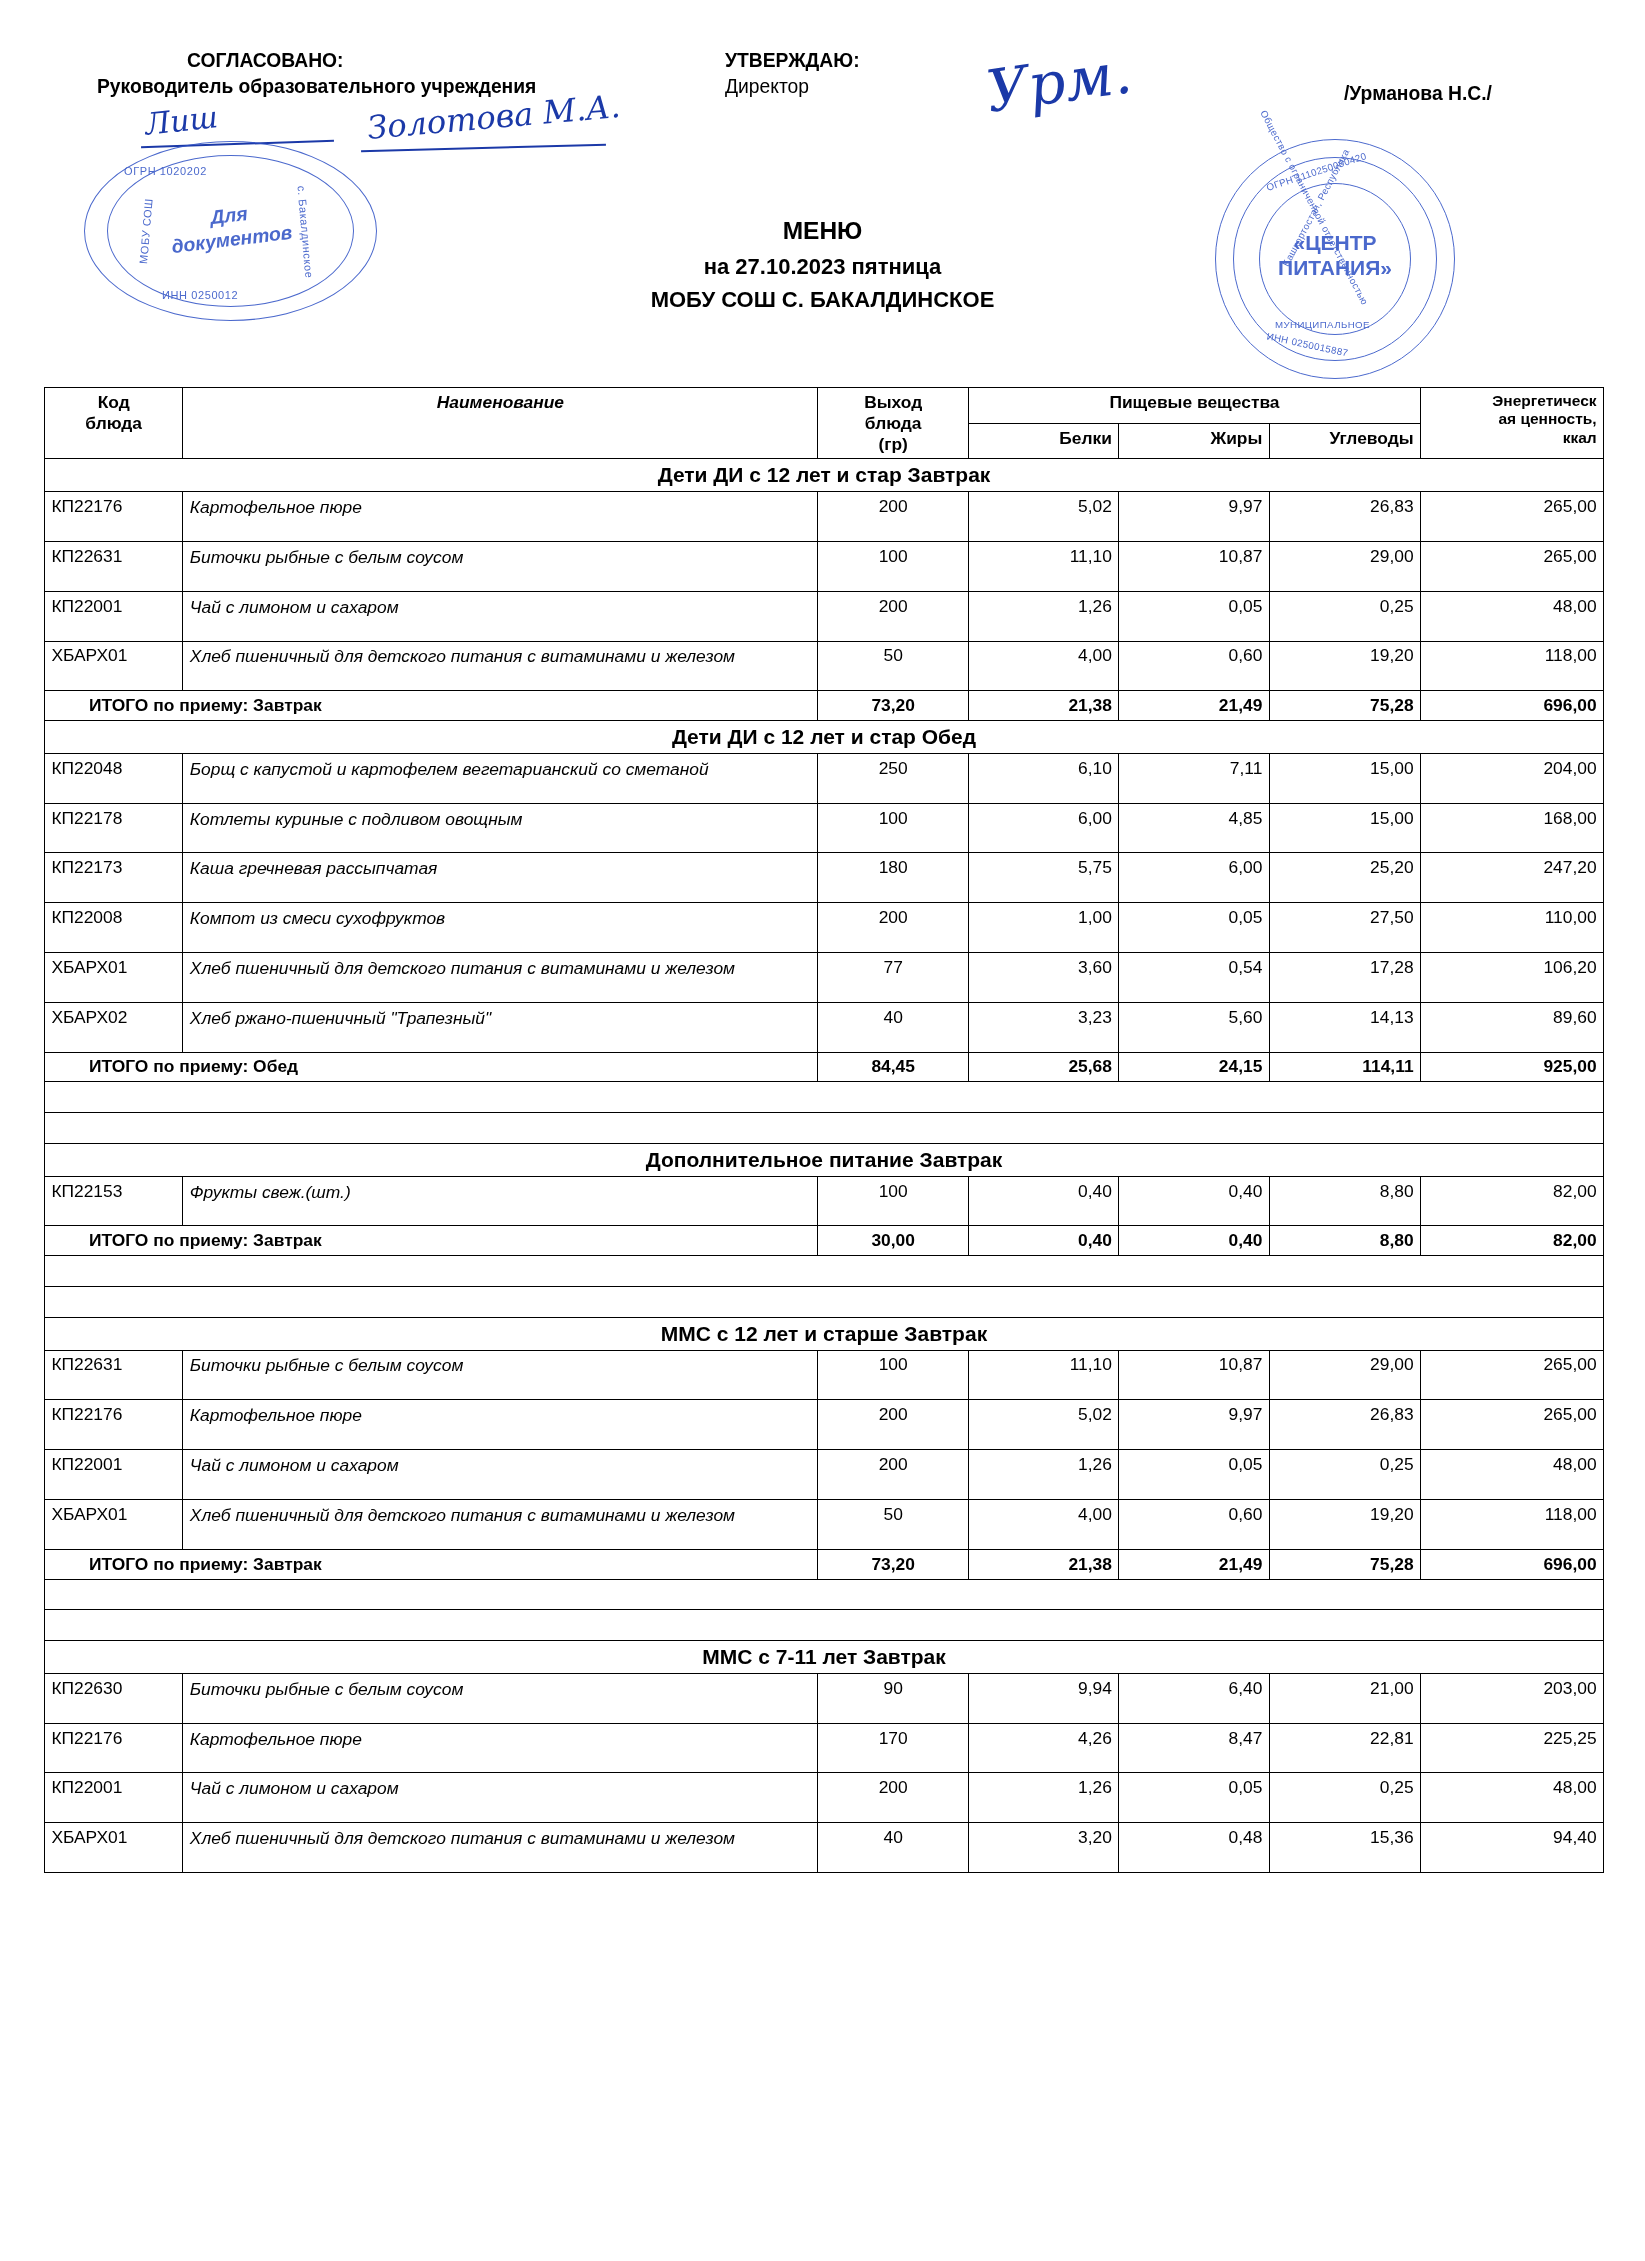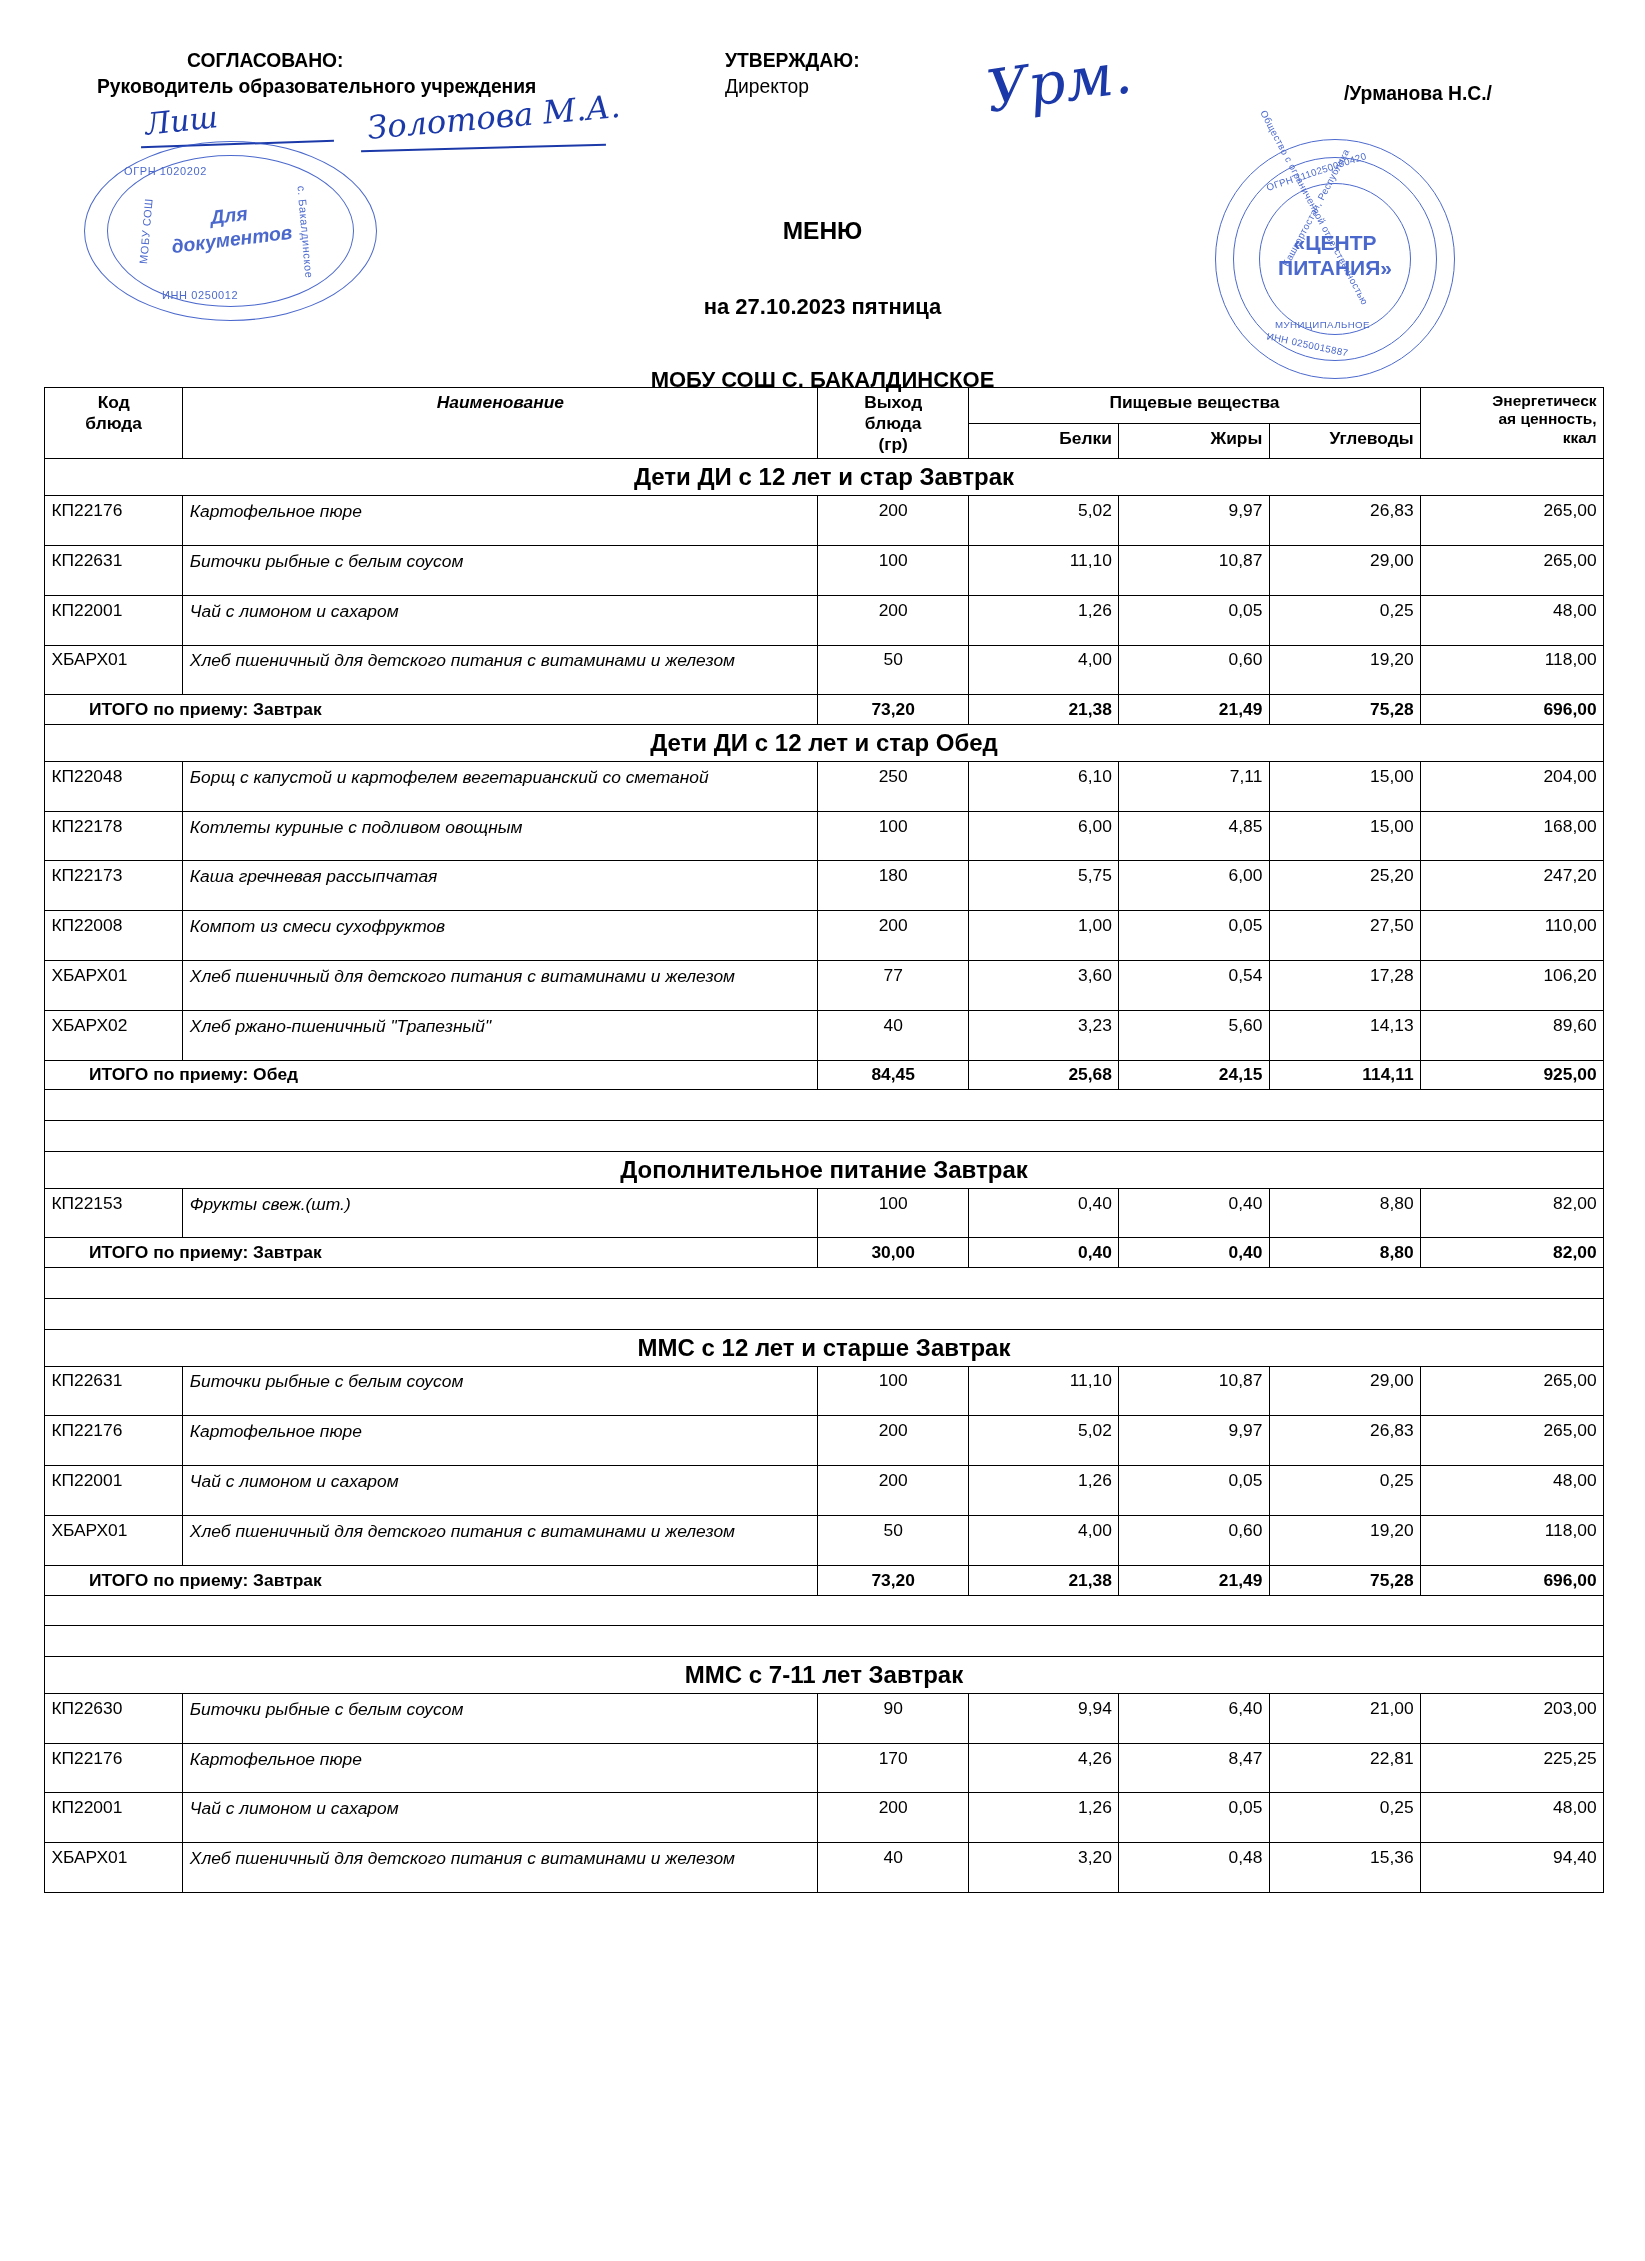--- a/index.html
+++ b/index.html
@@ -171,21 +171,21 @@
 
   .title {
     position: absolute;
     left: 0; right: 0;
     top: 213px;
     text-align: center;
     font-size: 24.5px;
     font-weight: bold;
     line-height: 1.5;
   }
-  .title .t-sub { font-size: 22px; margin-top: 40px; }
+  .title .t-sub { font-size: 22px; }
 
   
   table.menu {
     position: absolute;
     left: 44px;
     top: 387px;
     width: 1560px;
     border-collapse: collapse;
     font-size: 17.4px;
   }
@@ -204,21 +204,21 @@
   .c-name   { width: 635px; font-style: italic; }
   .c-out    { width: 139px; text-align: center; }
   .c-num    { width: 139px; text-align: right; }
   .c-kcal   { width: 171px; text-align: right; }
 
   .row-h { height: 46px; }
   td.cell-code { height: 41px; }
   .section-row td {
     text-align: center;
     font-weight: bold;
-    font-size: 24px;
+    font-size: 21px;
     padding: 5.2px;
   }
   .total-row td {
     font-weight: bold;
   }
   .total-row .lbl {
     font-weight: bold;
     padding-left: 44px;
   }
   .spacer-row td {

